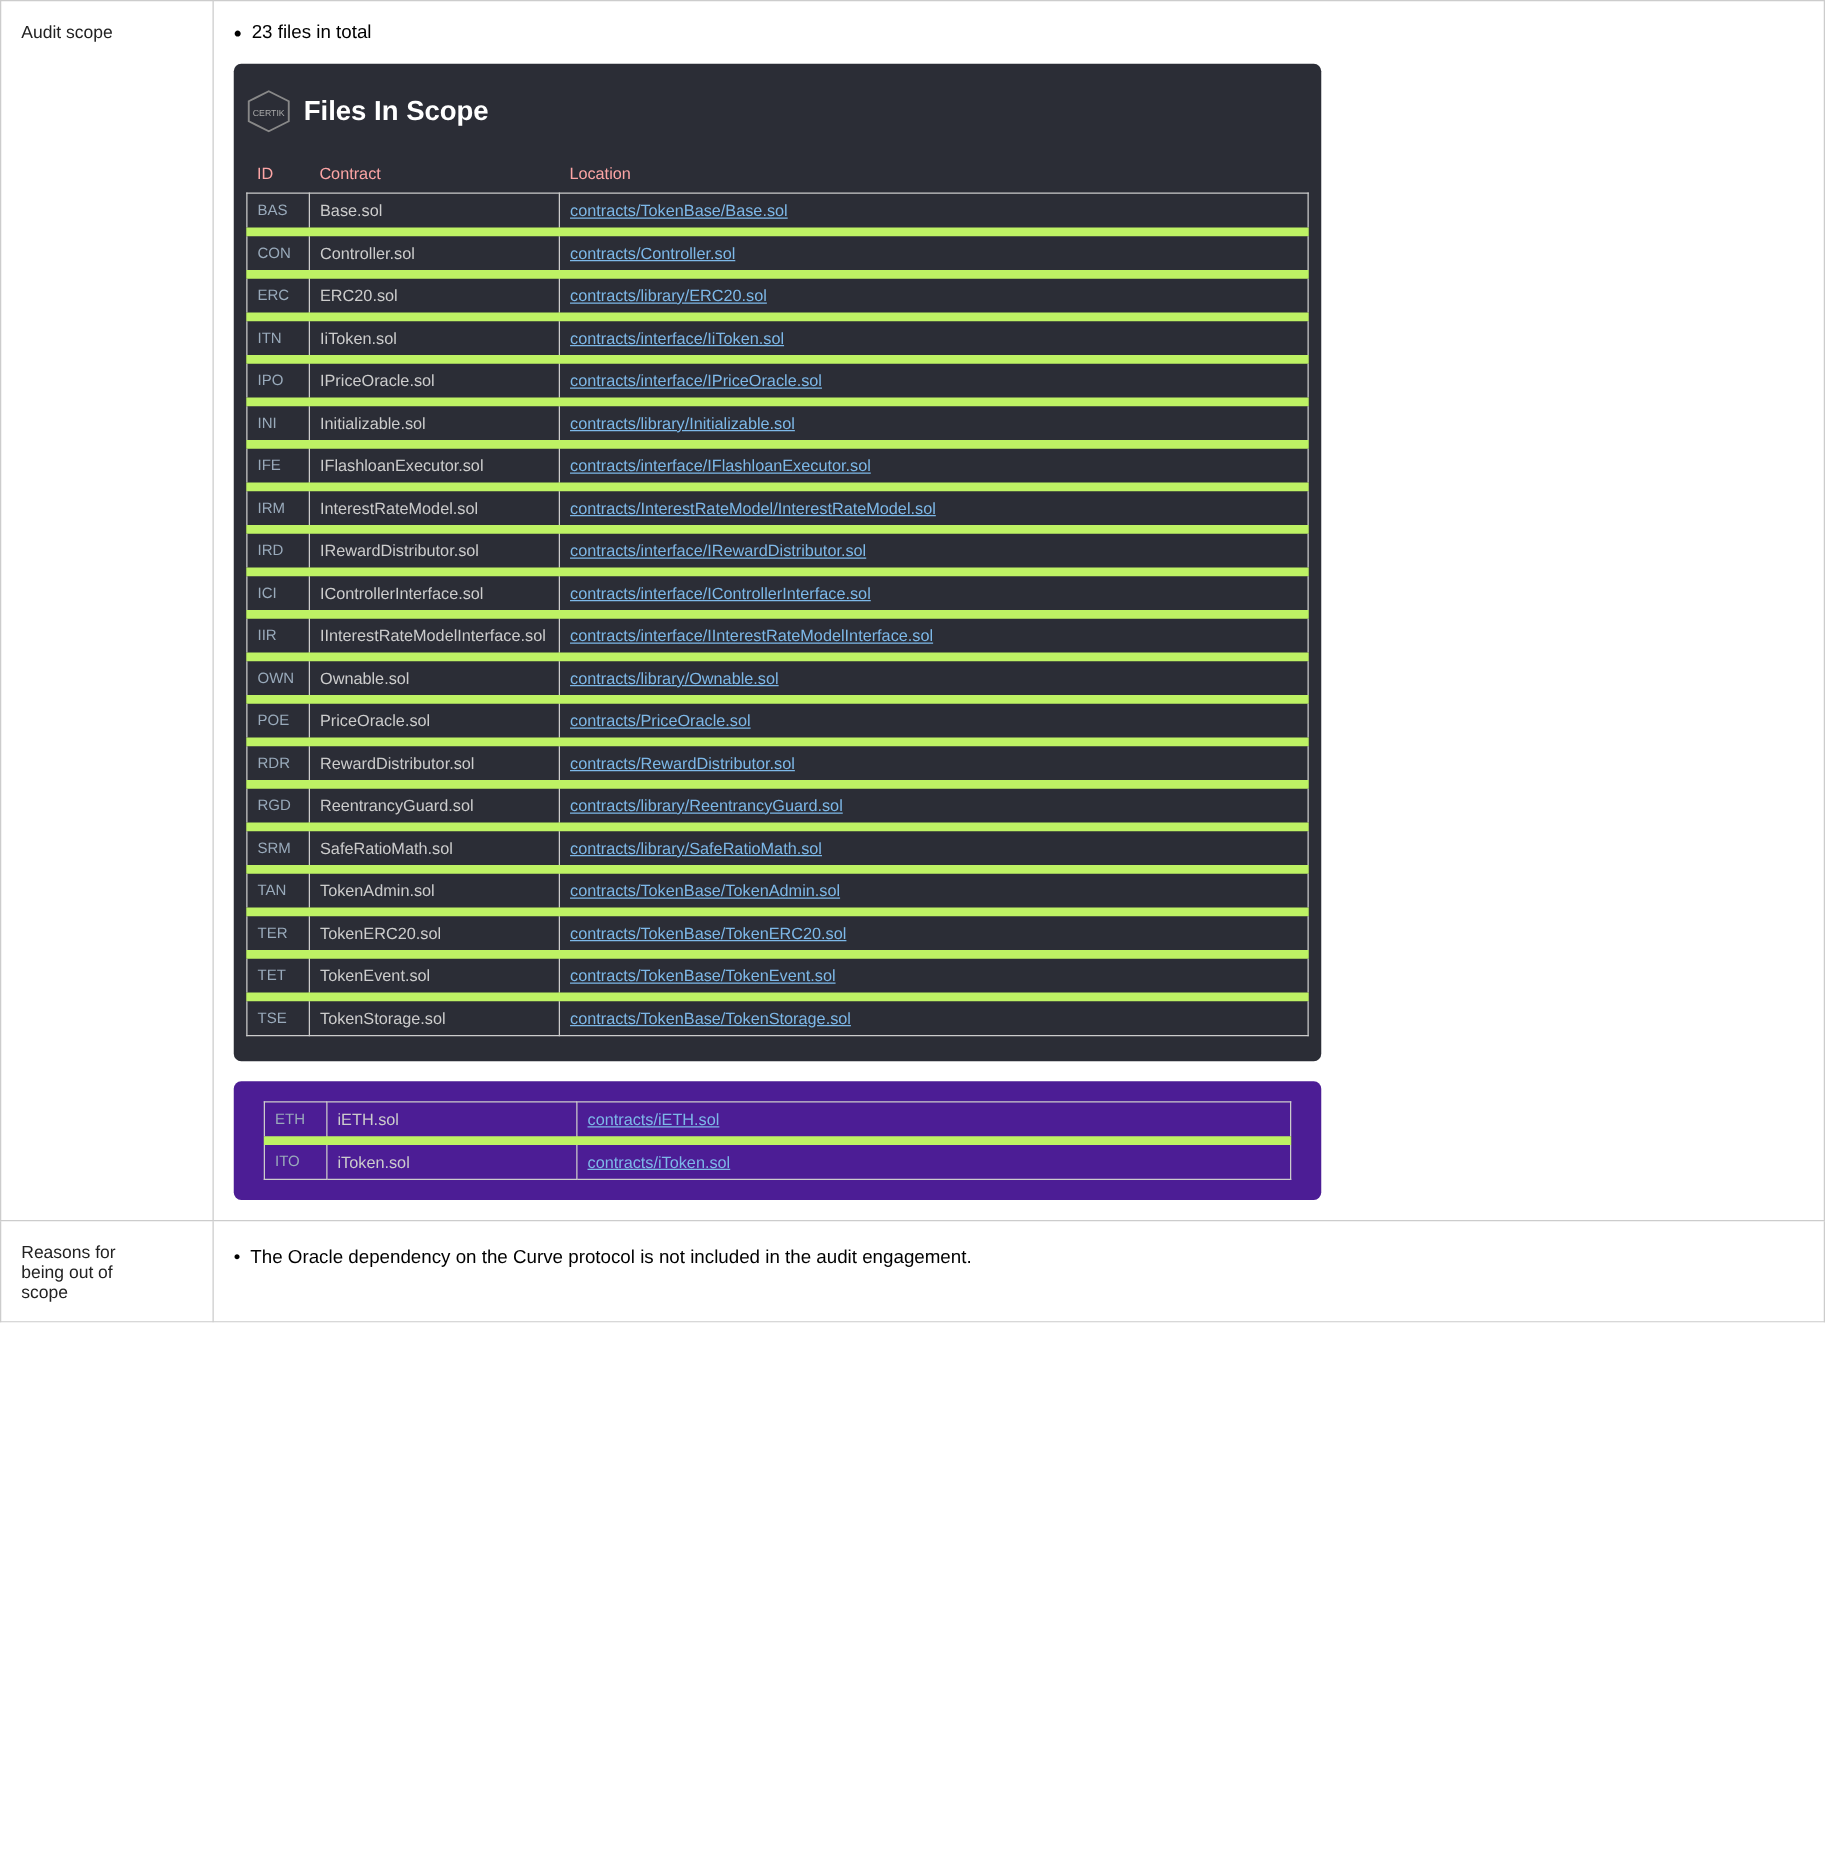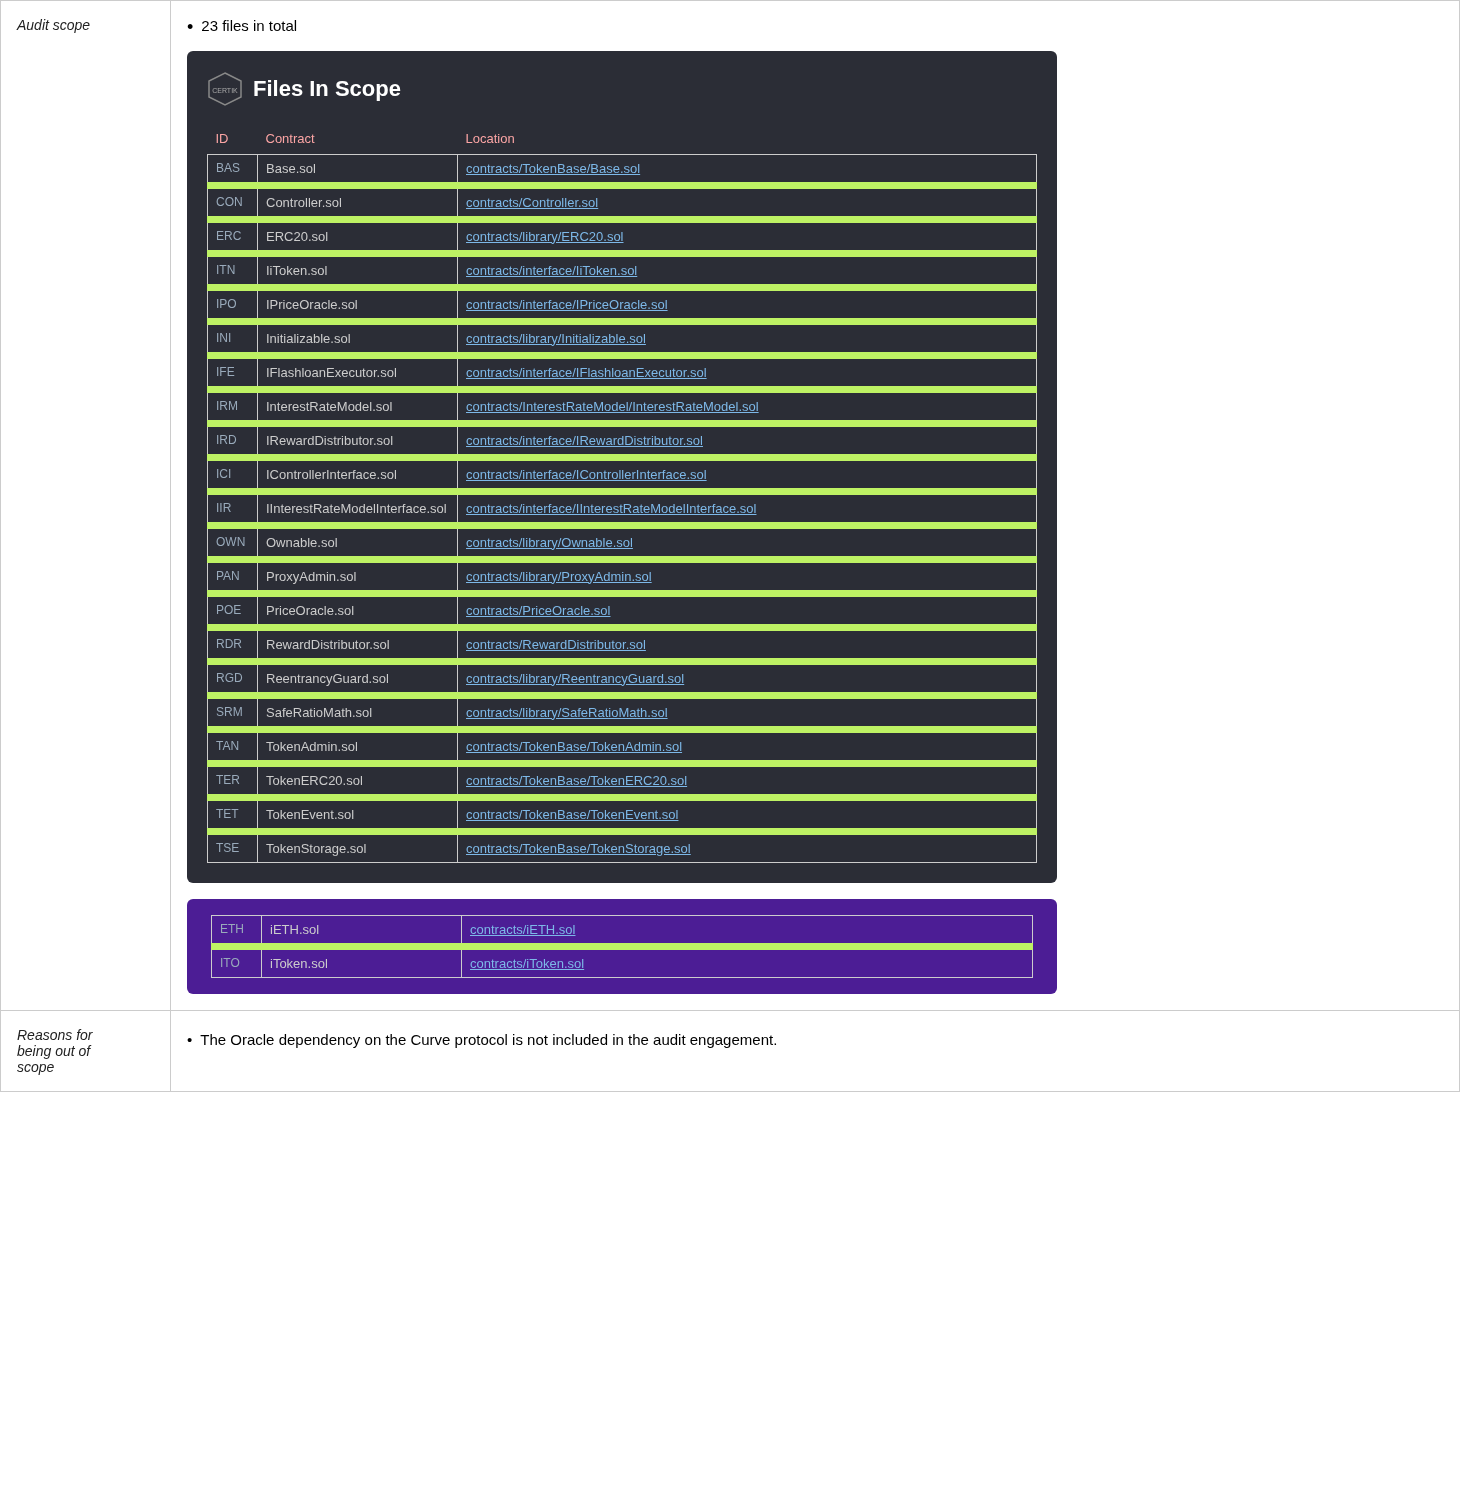--- a/index.html
+++ b/index.html
@@ -16,42 +16,41 @@
     }
     .outer-table td {
       border: 1px solid #ccc;
       vertical-align: top;
       padding: 16px;
     }
     .left-cell {
       width: 170px;
       font-size: 14px;
       color: #222;
-      font-style: italic;
     }
     .right-cell {
       padding: 16px 20px;
     }
     .bullet-text {
       display: flex;
       align-items: flex-start;
       gap: 8px;
       margin-bottom: 12px;
       font-size: 15px;
     }
     .bullet-text .bullet {
       font-size: 18px;
       line-height: 1.2;
     }
     
     .dark-card {
       background: #2b2d36;
       border-radius: 6px;
       color: #fff;
-      padding: 20px 20px;
+      padding: 20px 10px;
       margin-bottom: 16px;
       width: 870px;
     }
     .dark-card-header {
       display: flex;
       align-items: center;
       gap: 10px;
       margin-bottom: 18px;
     }
     .certik-logo {
@@ -206,25 +205,20 @@
       <td>IIR</td>
       <td>IInterestRateModelInterface.sol</td>
       <td><span class="link-text">contracts/interface/IInterestRateModelInterface.sol</span></td>
     </tr>
                 <tr>
       <td>OWN</td>
       <td>Ownable.sol</td>
       <td><span class="link-text">contracts/library/Ownable.sol</span></td>
     </tr>
                 <tr>
-      <td>PAN</td>
-      <td>ProxyAdmin.sol</td>
-      <td><span class="link-text">contracts/library/ProxyAdmin.sol</span></td>
-    </tr>
-                <tr>
       <td>POE</td>
       <td>PriceOracle.sol</td>
       <td><span class="link-text">contracts/PriceOracle.sol</span></td>
     </tr>
                 <tr>
       <td>RDR</td>
       <td>RewardDistributor.sol</td>
       <td><span class="link-text">contracts/RewardDistributor.sol</span></td>
     </tr>
                 <tr>

